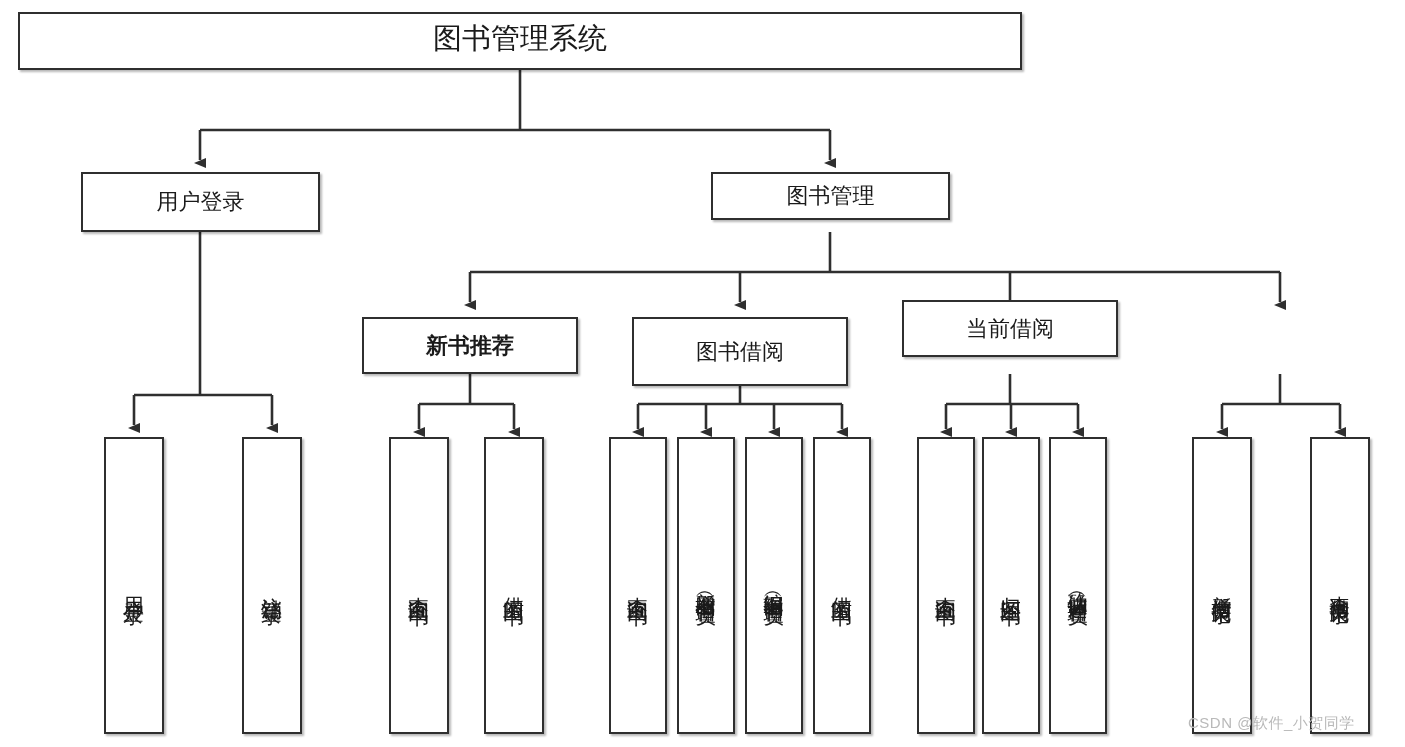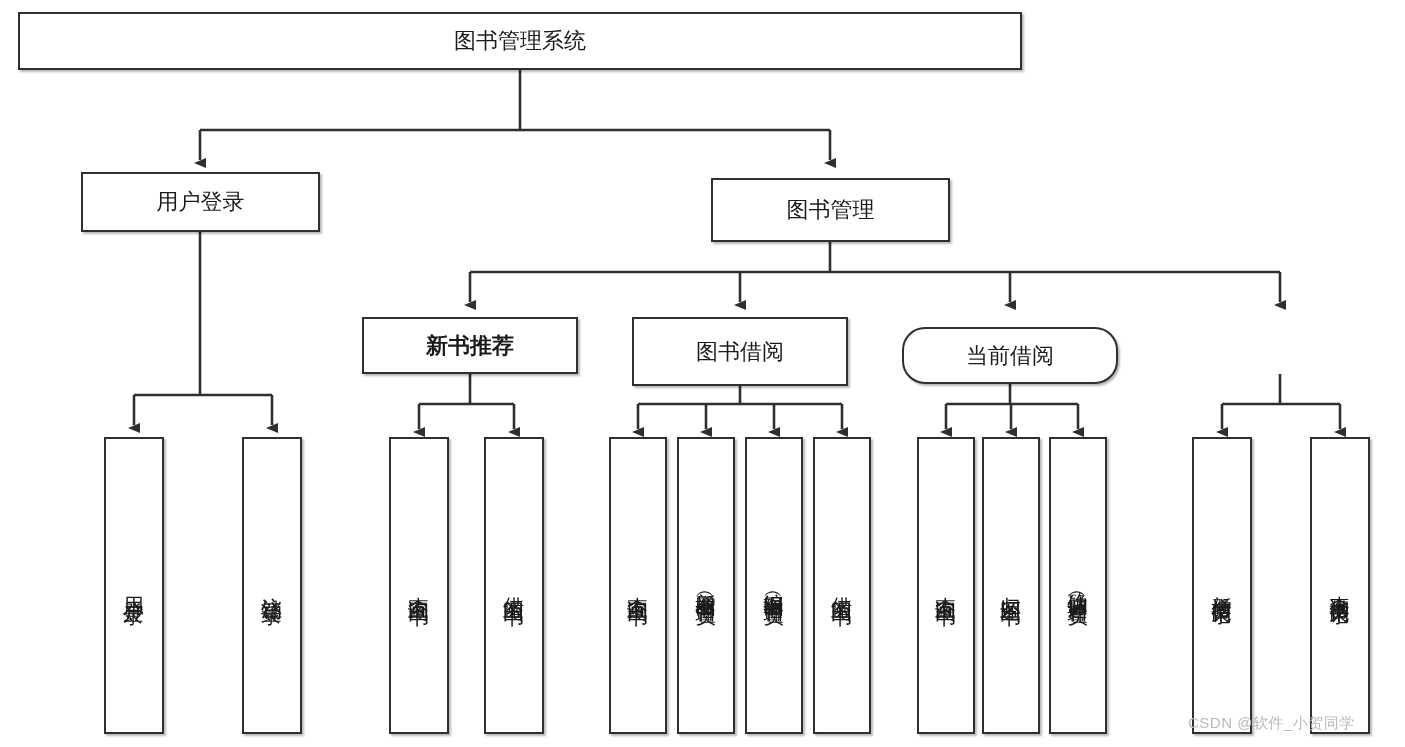--- a/index.html
+++ b/index.html
@@ -38,21 +38,22 @@
   .node .label {
     display: block;
     text-align: center;
     line-height: 1.18;
     white-space: pre;
   }
   .node.horiz .label {
     font-size: 22px;
   }
   .node.root .label {
-    font-size: 22px;
+    font-size: 29px;
+    font-family: Liberation Mono, monospace;
   }
   .node.vert {
     align-items: center;
     justify-content: center;
   }
   .node.vert .label {
     writing-mode: vertical-rl;
     text-orientation: upright;
     font-size: 21px;
     letter-spacing: 3px;
@@ -128,31 +129,31 @@
     </g>
   </svg>
 
   <div class="node horiz root" style="left:18px; top:12px; width:1004px; height:58px;">
     <span class="label">图书管理系统</span>
   </div>
 
   <div class="node horiz" style="left:81px; top:172px; width:239px; height:60px;">
     <span class="label">用户登录</span>
   </div>
-  <div class="node horiz" style="left:711px; top:178px; width:239px; height:64px;">
+  <div class="node horiz" style="left:711px; top:172px; width:239px; height:48px;">
     <span class="label">图书管理</span>
   </div>
 
   <div class="node horiz" style="left:362px; top:317px; width:216px; height:57px;font-weight:bold;">
     <span class="label">新书推荐</span>
   </div>
   <div class="node horiz" style="left:632px; top:317px; width:216px; height:69px;">
     <span class="label">图书借阅</span>
   </div>
-  <div class="node horiz" style="left:902px; top:327px; width:216px; height:57px;border-radius:23px;">
+  <div class="node horiz" style="left:902px; top:300px; width:216px; height:57px;">
     <span class="label">当前借阅</span>
   </div>
 
   <div class="node vert" style="left:104px; top:437px; width:60px; height:297px;">
     <span class="label">用户登录</span>
   </div>
   <div class="node vert" style="left:242px; top:437px; width:60px; height:297px;">
     <span class="label">注销登录</span>
   </div>
 

